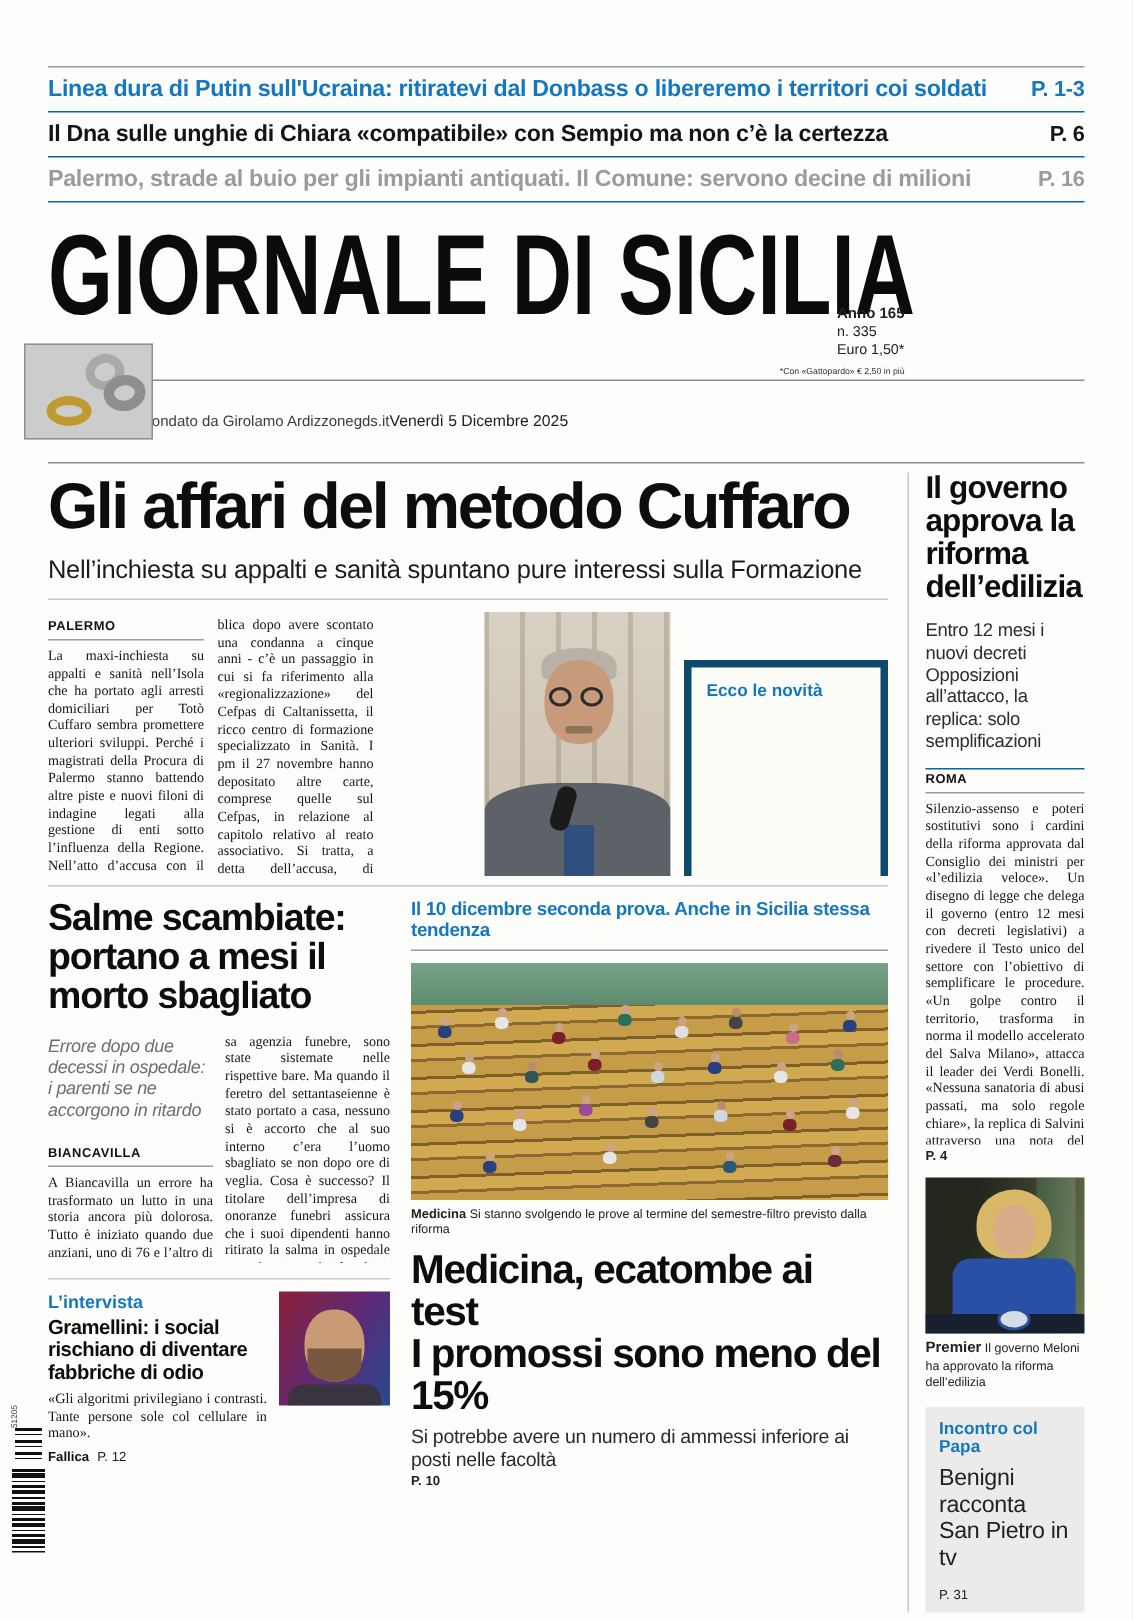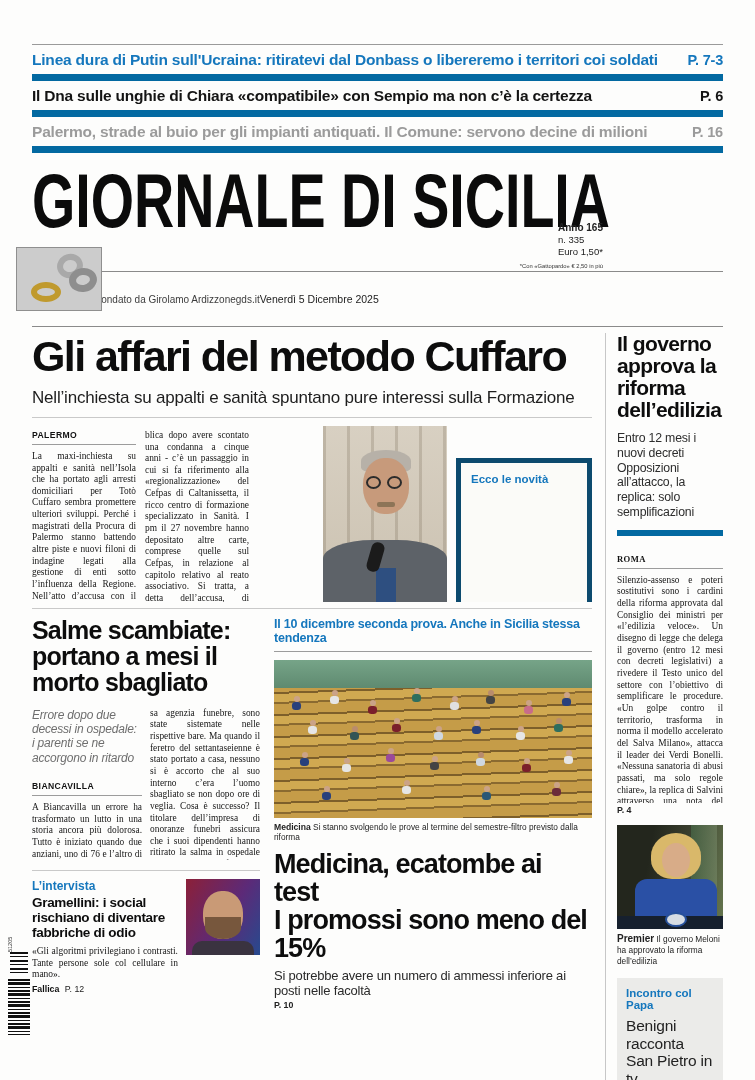--- a/index.html
+++ b/index.html
@@ -7,21 +7,21 @@
   .page {
     position:relative; width:755px; height:1080px; margin:0 auto;
     background:#fdfdfc; overflow:hidden; color:#111;
     font-family:"Liberation Sans", sans-serif;
   }
   .inner { padding:0 32px; }
 
   
   .topstrip { margin-top:44px; border-top:1.5px solid #9a9a9a; }
   .toprow { display:flex; justify-content:space-between; align-items:center;
-            padding:6px 0 5px; border-bottom:7px solid #0369a1;
+            padding:6px 0 5px; border-bottom:1px solid #0369a1;
             font-weight:bold; font-size:15.5px; letter-spacing:-0.2px; }
   .toprow .pg { flex:0 0 auto; margin-left:14px; font-size:14.5px; }
   .row-blue  { color:#1577bd; }
   .row-black { color:#141414; }
   .row-gray  { color:#9b9b9b; }
 
   
   .masthead { position:relative; height:112px; margin-top:4px; }
   .mast-title svg { display:block; }
   .mast-title text { fill:#0b0b0b; }
@@ -175,21 +175,21 @@
 </style>
 </head>
 <body>
 
 <div class="page">
   <div class="inner">
 
     <div class="topstrip">
       <div class="toprow row-blue">
         <span>Linea dura di Putin sull'Ucraina: ritiratevi dal Donbass o libereremo i territori coi soldati</span>
-        <span class="pg">P. 7-3</span>
+        <span class="pg">P. 1-3</span>
       </div>
       <div class="toprow row-black">
         <span>Il Dna sulle unghie di Chiara «compatibile» con Sempio ma non c’è la certezza</span>
         <span class="pg">P.  6</span>
       </div>
       <div class="toprow row-gray">
         <span>Palermo, strade al buio per gli impianti antiquati. Il Comune: servono decine di milioni</span>
         <span class="pg">P. 16</span>
       </div>
     </div>
@@ -308,21 +308,21 @@
             </h2>
             <div class="medi-deck">Si potrebbe avere un numero di ammessi inferiore ai posti nelle facoltà</div>
             <div class="pgref">P. 10</div>
           </div>
         </div>
       </div>
 
       <div class="main-right">
         <h2 class="rail">Il governo approva la riforma dell’edilizia</h2>
         <div class="rail-deck">Entro 12 mesi i nuovi decreti Opposizioni all’attacco, la replica: solo semplificazioni</div>
-        <div class="kicker" style="border-top:6px solid #0369a1;padding-top:18px;font-family:Liberation Serif, serif;">ROMA</div>
+        <div class="kicker" style="border-top:1px solid #0369a1;padding-top:1px;">ROMA</div>
         <div class="serif rail-body">Silenzio-assenso e poteri sostitutivi sono i cardini della riforma approvata dal Consiglio dei ministri per «l’edilizia veloce». Un disegno di legge che delega il governo (entro 12 mesi con decreti legislativi) a rivedere il Testo unico del settore con l’obiettivo di semplificare le procedure. «Un golpe contro il territorio, trasforma in norma il modello accelerato del Salva Milano», attacca il leader dei Verdi Bonelli. «Nessuna sanatoria di abusi passati, ma solo regole chiare», la replica di Salvini attraverso una nota del ministero, che sottolinea la necessità di «evitare che possano nascere contenziosi sulle ambiguità delle norme».</div>
         <div class="pgref">P. 4</div>
 
         <div class="photo ph-meloni">
           <span class="flag"></span>
           <span class="hair"></span>
           <span class="face"></span>
           <span class="blazer"></span>
           <span class="podium"></span>
           <span class="emblem"></span>

